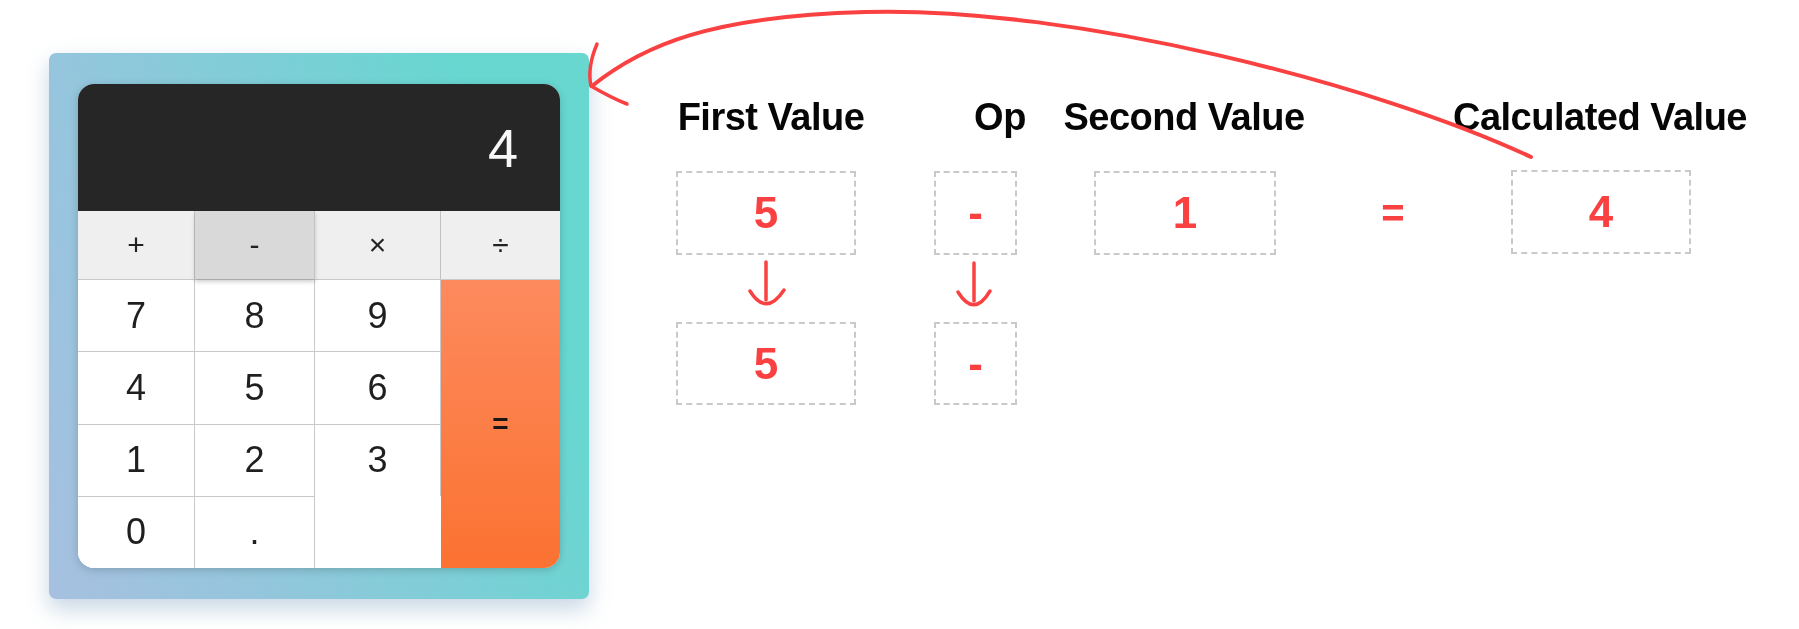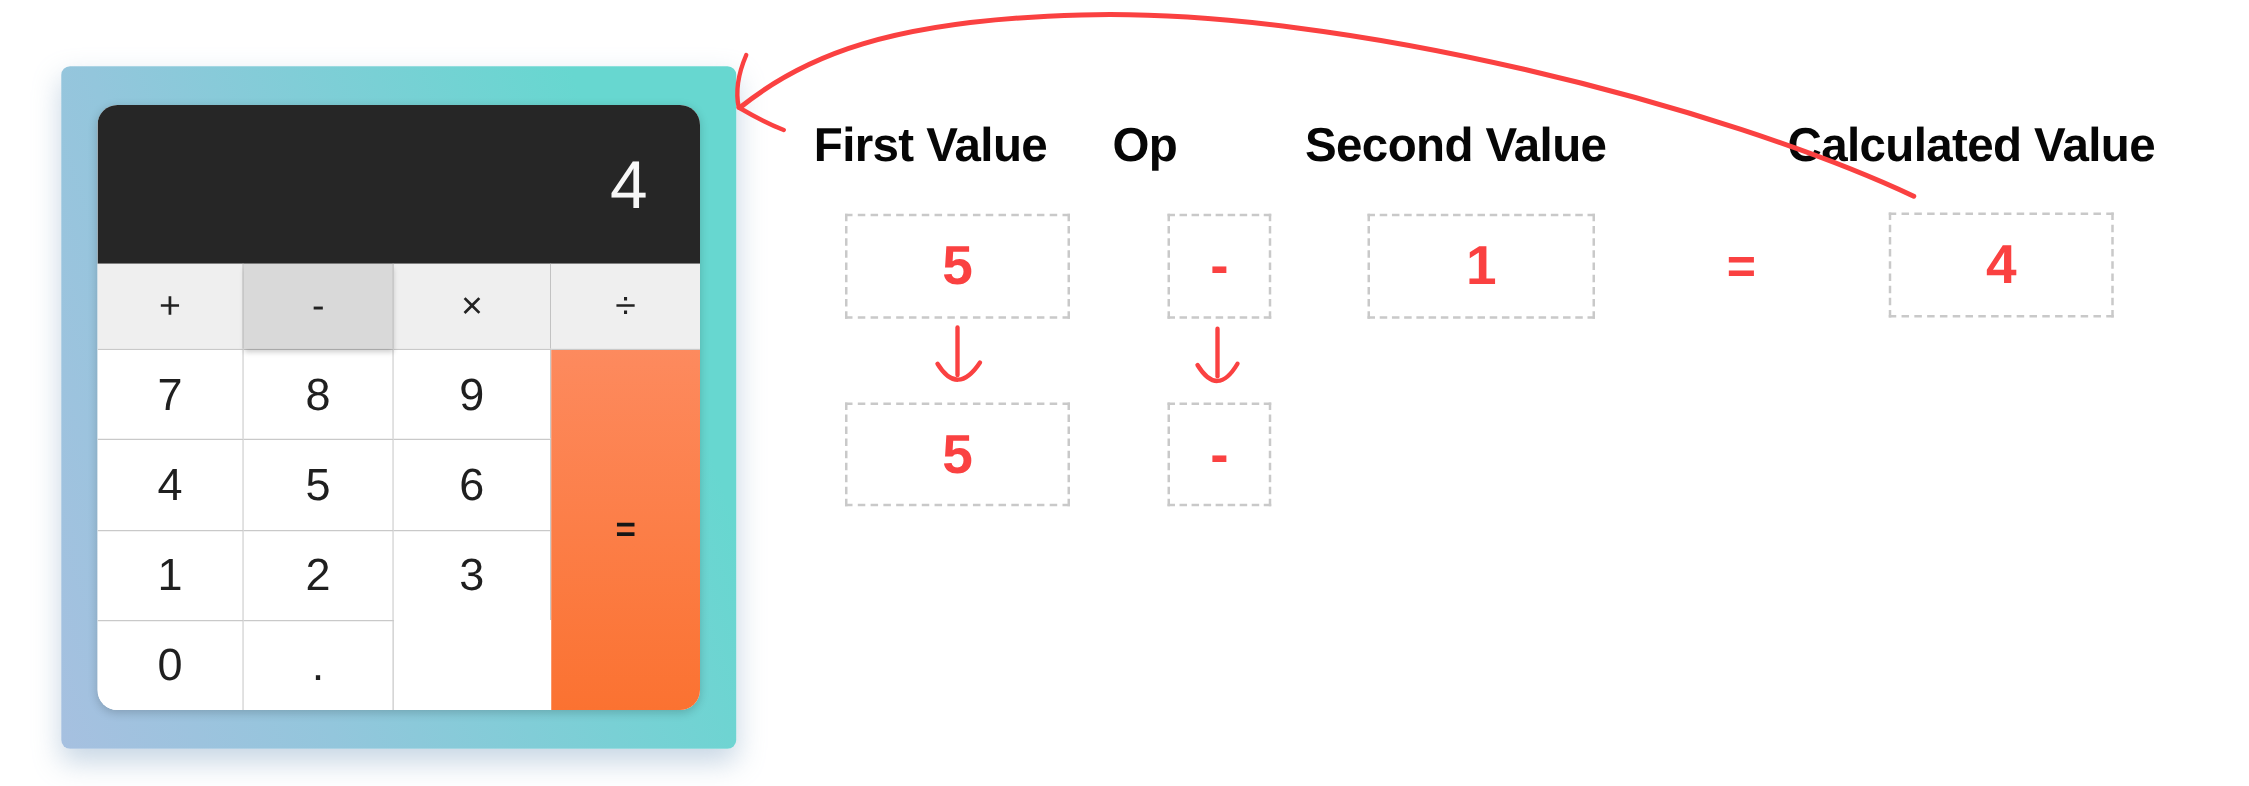--- a/index.html
+++ b/index.html
@@ -44,25 +44,25 @@
   }
   .equals-key{
     flex:1;background:linear-gradient(var(--equals-orange-top),var(--equals-orange-bottom));
     display:flex;align-items:center;justify-content:center;
     color:#161616;font-size:28px;font-weight:700;border-top:1px solid #c9c9c9;box-sizing:border-box;
   }
 
   
   .map-header{
     position:absolute;top:95px;height:44px;line-height:44px;
-    font-size:38px;font-weight:700;color:#060606;text-align:left;
+    font-size:38px;font-weight:700;color:#060606;text-align:center;
     letter-spacing:-0.5px;white-space:nowrap;
   }
   .h-first{left:651px;width:240px;}
-  .h-op{left:890px;width:120px;}
+  .h-op{left:940px;width:120px;}
   .h-second{left:1044px;width:280px;}
   .h-calc{left:1430px;width:340px;}
 
   .dash-box{
     position:absolute;border:2px dashed #c9c9c9;box-sizing:border-box;
     display:flex;align-items:center;justify-content:center;
     color:var(--accent-red);font-weight:700;font-size:44px;background:transparent;
   }
   .b-r1c1{left:676px;top:171px;width:180px;height:84px;}
   .b-r1c2{left:934px;top:171px;width:83px;height:84px;}

